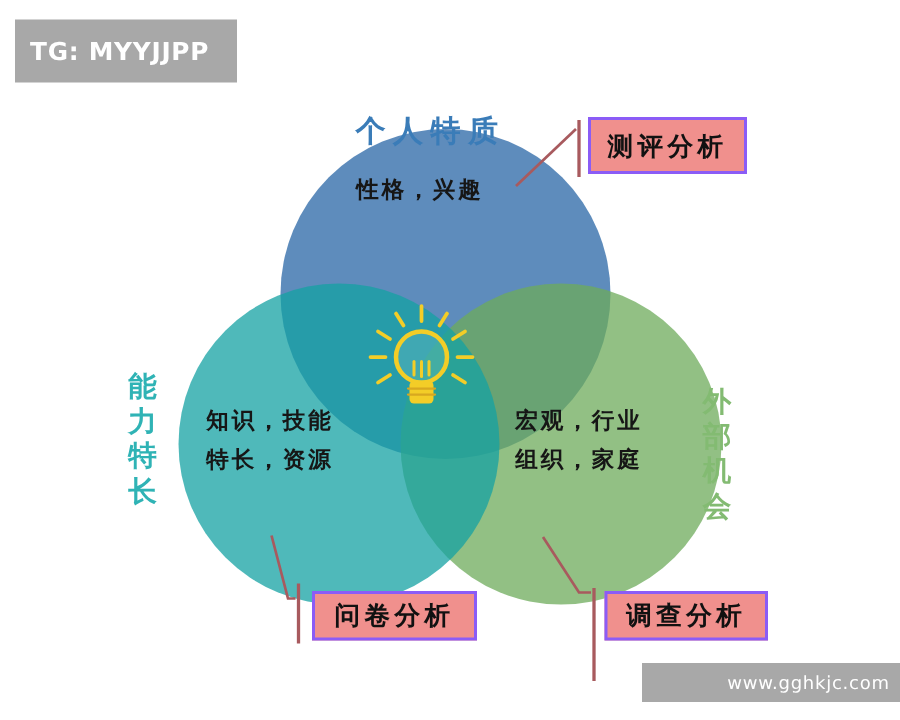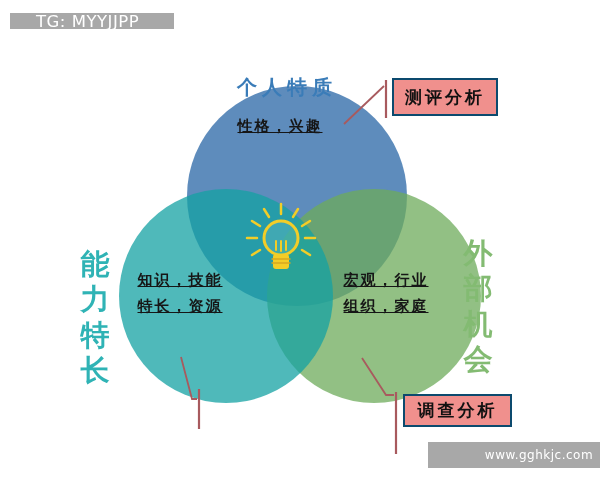--- a/index.html
+++ b/index.html
@@ -5,41 +5,41 @@
   html,body{margin:0;padding:0;background:#fff;}
   .stage{
     position:relative;width:600px;height:480px;background:#fff;overflow:hidden;
     font-family:"DejaVu Sans","Liberation Sans",sans-serif;
   }
   .stage svg{position:absolute;left:0;top:0;}
   .banner{
     position:absolute;background:#A8A8A8;color:#fff;
     display:flex;align-items:center;font-size:16.5px;letter-spacing:.5px;
   }
-  .banner.top{left:10px;top:13px;width:138px;height:16px;padding-left:26px;}
+  .banner.top{left:10px;top:13px;width:138px;height:42px;padding-left:10px;font-weight:bold;}
   .banner.bottom{left:428px;top:442px;width:172px;height:26px;justify-content:center;font-size:12px;padding-left:25px;}
   .circle-title{
     position:absolute;left:232px;top:42px;width:110px;text-align:center;
     color:#3A7CB8;font-size:20px;font-weight:700;letter-spacing:5px;white-space:nowrap;margin-top:32px;
   }
   .vlabel{
-    position:absolute;width:34px;font-weight:700;font-size:29px;line-height:1.22;
+    position:absolute;width:34px;font-weight:700;font-size:19px;line-height:1.22;
     word-break:break-all;text-align:center;
   }
   .vlabel.left{left:78px;top:247px;color:#2FB3B5;}
-  .vlabel.right{left:461px;top:236px;color:#83BB72;text-align:center;}
+  .vlabel.right{left:461px;top:257px;color:#83BB72;text-align:center;}
   .ctext{
     position:absolute;font-weight:700;font-size:15px;color:#161616;
-    letter-spacing:2px;line-height:1.75;text-align:center;text-decoration:underline;
+    letter-spacing:2px;line-height:1.75;text-align:center;
   }
   .ctext.top{left:215px;top:113px;width:130px;}
   .ctext.left{left:110px;top:267px;width:140px;}
   .ctext.right{left:316px;top:267px;width:140px;}
   .callout{
-    position:absolute;background:#F0908D;border:2px solid #0c4a6e;
+    position:absolute;background:#F0908D;border:2px solid #8b5cf6;
     display:flex;align-items:center;justify-content:center;
     font-size:17px;font-weight:700;color:#111;letter-spacing:3px;box-sizing:border-box;
   }
   .callout.assessment{left:392px;top:78px;width:106px;height:38px;}
   .callout.questionnaire{left:208px;top:394px;width:110px;height:33px;}
   .callout.survey{left:403px;top:394px;width:109px;height:33px;}
 </style>
 </head>
 <body>
 
@@ -102,15 +102,16 @@
   <div class="ctext right">
     <div>宏观，行业</div>
     <div>组织，家庭</div>
   </div>
   <div class="ctext left">
     <div>知识，技能</div>
     <div>特长，资源</div>
   </div>
 
   <div class="callout assessment">测评分析</div>
+  <div class="callout questionnaire">问卷分析</div>
   <div class="callout survey">调查分析</div>
 
 </div>
 
 </body></html>

